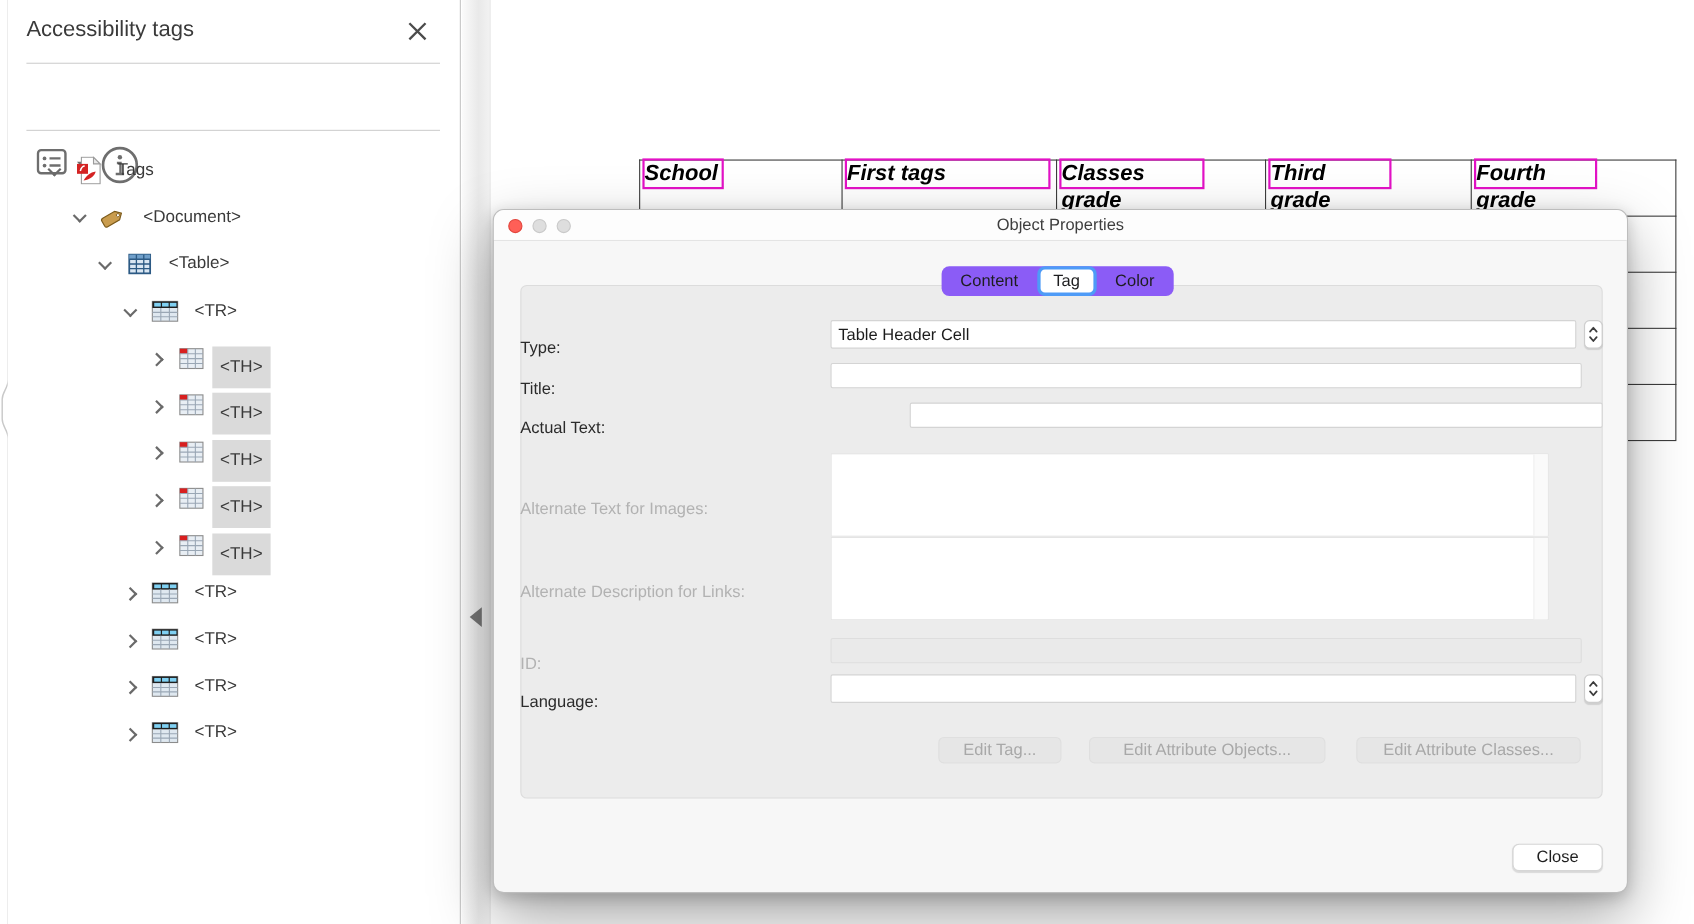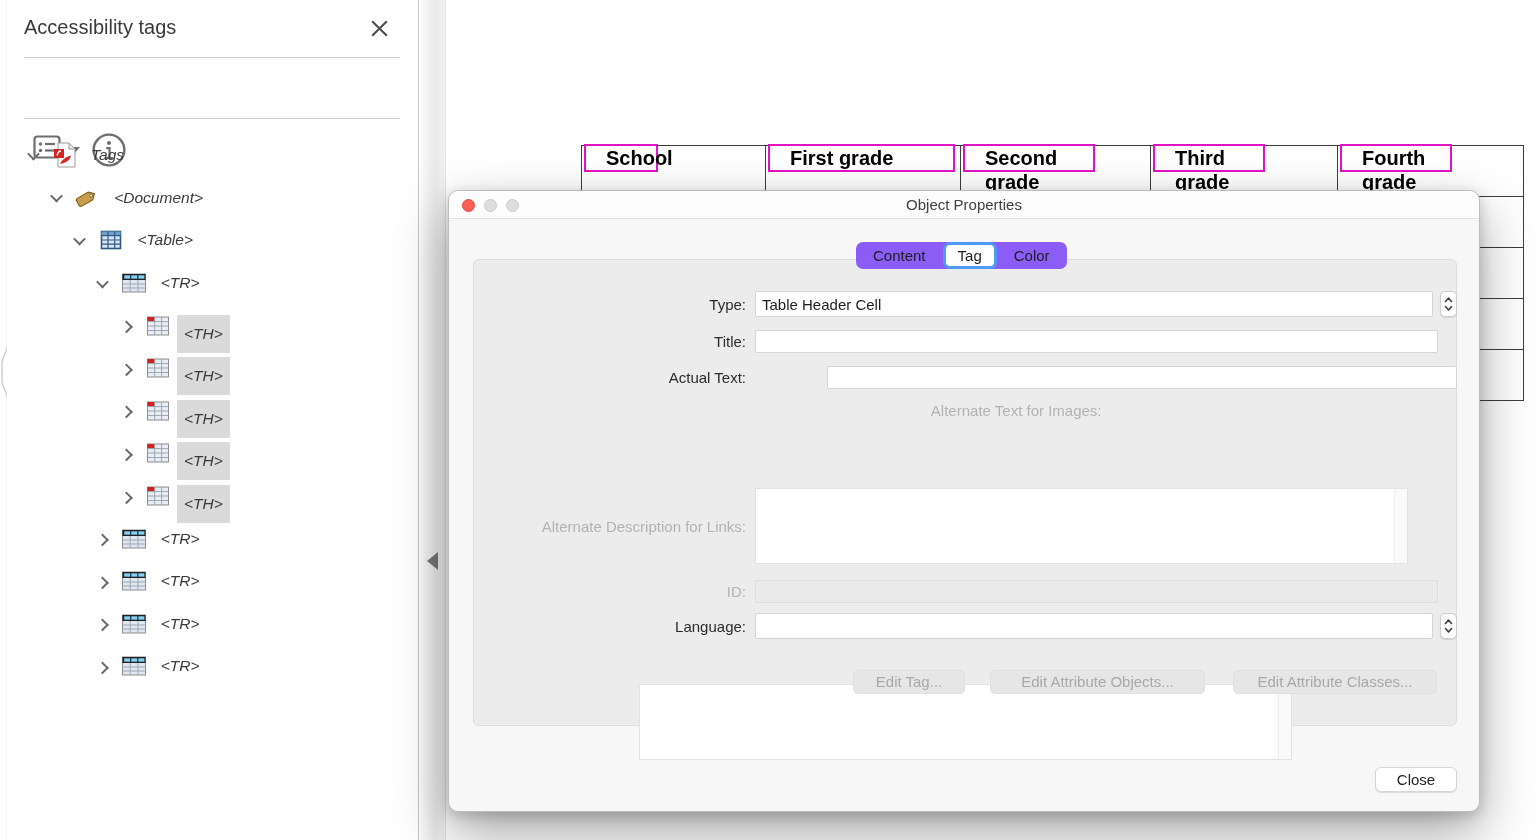--- a/index.html
+++ b/index.html
@@ -15,56 +15,56 @@
   #panel-title { position:absolute; left:17px; top:16px; font-size:20px; font-weight:400; color:#3a3a3a; }
   #panel-close { position:absolute; left:359px; top:17px; width:26px; height:26px; background:none; border:none; cursor:pointer; }
   .hdiv { position:absolute; left:17px; width:376px; height:1px; background:#cfcfcf; }
   #div1 { top:57px; } #div2 { top:118px; }
   #panel-toolbar { position:absolute; left:0; top:62px; width:100%; height:56px; }
   #options-btn { position:absolute; left:26px; top:73px; background:none; border:none; cursor:pointer; display:flex; align-items:center; }
   #options-caret { width:0; height:0; border-left:5px solid transparent; border-right:5px solid transparent; border-top:6px solid #6e6e6e; margin-left:7px; margin-top:4px; }
   #info-btn { position:absolute; left:84px; top:70px; background:none; border:none; cursor:pointer; }
 
   
-  #tag-tree { position:absolute; left:0; top:134px; width:100%;font-style:italic; }
+  #tag-tree { position:absolute; left:16px; top:134px; width:100%; }
   .tree-row { height:42.6px; display:flex; align-items:center; font-size:15.5px; color:#3a3a3a; white-space:nowrap; }
   .chev-box { width:16px; height:16px; display:inline-flex; align-items:center; justify-content:center; margin-right:10px; flex:0 0 16px; cursor:pointer; }
   .chev { width:9px; height:9px; border-style:solid; border-color:#6a6a6a; border-width:0 2px 2px 0; }
   .chev.down { transform:rotate(45deg) translate(-1px,-1px); }
   .chev.right { transform:rotate(-45deg) translate(-1px,1px); }
   .tree-icon { width:27px; height:27px; display:inline-flex; align-items:center; justify-content:center; margin-right:6px; flex:0 0 27px; }
   .tree-label { padding:10px 7px; }
   .tree-label.sel { background:#dadada;margin-top:16px; }
 
   
   #splitter { position:absolute; left:420px; top:0; width:26px; height:840px; background:linear-gradient(to right,#fbfbfb,#e9e9e9 60%,#f2f2f2); border-right:1px solid #e3e3e3; z-index:4; cursor:col-resize; }
   #collapse-arrow { position:absolute; left:7px; top:552px; width:0; height:0; border-top:9px solid transparent; border-bottom:9px solid transparent; border-right:11px solid #757575; cursor:pointer; }
 
   
   #document-area { position:absolute; left:446px; top:0; width:1094px; height:840px; background:#fff; overflow:hidden; z-index:1; }
   .vline { position:absolute; width:1px; background:#3d3d3d; }
   .hline { position:absolute; height:1px; background:#3d3d3d; }
-  .header-box { position:absolute; top:144px; height:28px; border:2px solid #e312c6; font-size:20px; font-weight:bold; color:#000; line-height:24px; padding-left:20px; background:transparent; }
+  .header-box { position:absolute; top:144px; height:28px; border:2px solid #e312c6; font-size:20px; font-weight:bold; color:#000; line-height:24px; padding-left:0; background:transparent;font-style:italic; }
 
   
   #dialog { position:absolute; left:448px; top:190px; width:1032px; height:622px; background:#f7f7f7; border:1px solid #bdbdbd; border-radius:10px; box-shadow:0 22px 55px rgba(0,0,0,.35), 0 4px 14px rgba(0,0,0,.18); z-index:20; }
   #dialog-titlebar { position:absolute; left:0; top:0; width:100%; height:28px; background:#fdfdfd; border-bottom:1px solid #e2e2e2; border-radius:10px 10px 0 0; }
   #dialog-title { position:absolute; left:0; top:0; width:100%; height:28px; text-align:center; line-height:28px; font-size:15px; color:#3e3e3e; }
   .light { position:absolute; top:8px; width:13px; height:13px; border-radius:50%; border:1px solid #c9c9c9; background:#dedede; cursor:pointer; }
   #light-close { left:13px; background:#ff5f57; border-color:#e2463d; }
   #light-min { left:35px; } #light-zoom { left:57px; }
 
   #group-panel { position:absolute; left:24px; top:68px; width:984px; height:467px; background:#ececec; border:1px solid #dcdcdc; border-radius:6px; }
 
   #tab-strip { position:absolute; left:407px; top:51px; height:27px; display:flex; background:#8b5cf6; border-radius:7px; z-index:2; align-items:center; }
   .tab { height:27px; line-height:27px; padding:0 17px; font-size:15px; color:#1d1d1f; background:none; border:none; border-radius:7px; cursor:pointer; font-family:inherit; }
   .tab.selected { background:#fff; border:3px solid #4e9bf7; line-height:21px; padding:0 12px; }
 
   .form-row { position:absolute; left:24px; width:984px; display:flex; align-items:center; z-index:2; }
-  .f-label { width:273px; text-align:right; font-size:15px; color:#2b2b2b; flex:0 0 273px; }
+  .f-label { width:273px; font-size:15px; color:#2b2b2b; flex:0 0 273px;margin-top:24px; }
   .f-label.disabled { color:#b2b2b2; }
   .f-gap { width:9px; flex:0 0 9px; }
   .txt { height:23px; width:683px; border:1px solid #d4d4d4; background:#fff; border-radius:2px; font-size:15px; font-family:inherit; padding:0 6px; color:#1c1c1c; outline:none; }
   .txt.combo { height:26px; }
   .txt.disabled { background:#eaeaea; border-color:#dedede; }
   .stepper { margin-left:7px; width:17px; height:26px; background:#fff; border:1px solid #cdcdcd; border-radius:5px; box-shadow:0 1px 1px rgba(0,0,0,.12); display:flex; align-items:center; justify-content:center; cursor:pointer; padding:0; }
   .ta-wrap { width:653px; height:76px; background:#fff; border:1px solid #e2e2e2; position:relative; }
   .ta-wrap textarea { width:639px; height:74px; border:none; resize:none; outline:none; font-family:inherit; font-size:15px; padding:4px 6px; background:transparent; }
   .ta-gutter { position:absolute; right:0; top:0; width:13px; height:100%; background:#fafafa; border-left:1px solid #efefef; }
 
@@ -318,22 +318,22 @@
         <div class="vline" style="left: 704px; top: 145px; height: 255px;"></div>
         <div class="vline" style="left: 891px; top: 145px; height: 255px;"></div>
         <div class="vline" style="left: 1077px; top: 145px; height: 255px;"></div>
         <div class="hline" style="top: 145px; left: 135px; width: 943px;"></div>
         <div class="hline" style="top: 196px; left: 135px; width: 943px;"></div>
         <div class="hline" style="top: 247px; left: 135px; width: 943px;"></div>
         <div class="hline" style="top: 298px; left: 135px; width: 943px;"></div>
         <div class="hline" style="top: 349px; left: 135px; width: 943px;"></div>
         <div class="hline" style="top: 400px; left: 135px; width: 943px;"></div>
         <div class="header-box" style="left: 138px; width: 74px; border-color: rgb(227, 18, 198);">School</div>
-        <div class="header-box" style="left: 322px; width: 187px; border-color: rgb(227, 18, 198);">First grade</div>
-        <div class="header-box" style="left: 517px; width: 132px; border-color: rgb(227, 18, 198);">Second grade</div>
+        <div class="header-box" style="left: 322px; width: 187px; border-color: rgb(227, 18, 198);">First tags</div>
+        <div class="header-box" style="left: 517px; width: 132px; border-color: rgb(227, 18, 198);">Classes grade</div>
         <div class="header-box" style="left: 707px; width: 112px; border-color: rgb(227, 18, 198);">Third grade</div>
         <div class="header-box" style="left: 894px; width: 112px; border-color: rgb(227, 18, 198);">Fourth grade</div>
       </div>
   </main>
 
   <section id="dialog">
     <header id="dialog-titlebar">
       <span class="light" id="light-close"></span>
       <span class="light" id="light-min"></span>
       <span class="light" id="light-zoom"></span>
@@ -363,21 +363,21 @@
       <span class="f-gap"></span>
       <input class="txt" value="" style="">
     </div>
 
     <div class="form-row" style="top:175px;height:23px;gap:36px;">
       <label class="f-label">Actual Text:</label>
       <span class="f-gap"></span>
       <input class="txt" value="" style="">
     </div>
 
-    <div class="form-row" style="top:211px;height:76px;flex-direction:column;">
+    <div class="form-row" style="top:221px;height:76px;">
       <label class="f-label disabled">Alternate Text for Images:</label>
       <span class="f-gap"></span>
       <div class="ta-wrap">
         <textarea style=""></textarea>
         <div class="ta-gutter"></div>
       </div>
     </div>
 
     <div class="form-row" style="top:297px;height:76px;">
       <label class="f-label disabled">Alternate Description for Links:</label>

